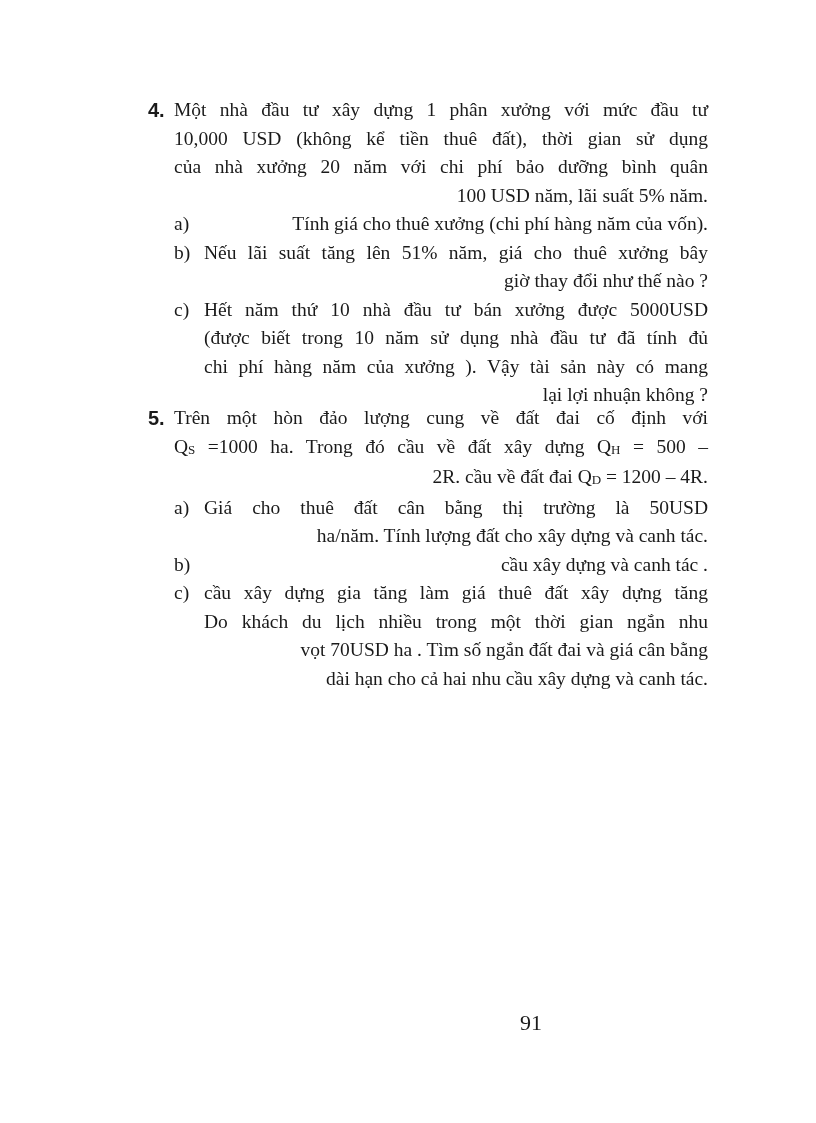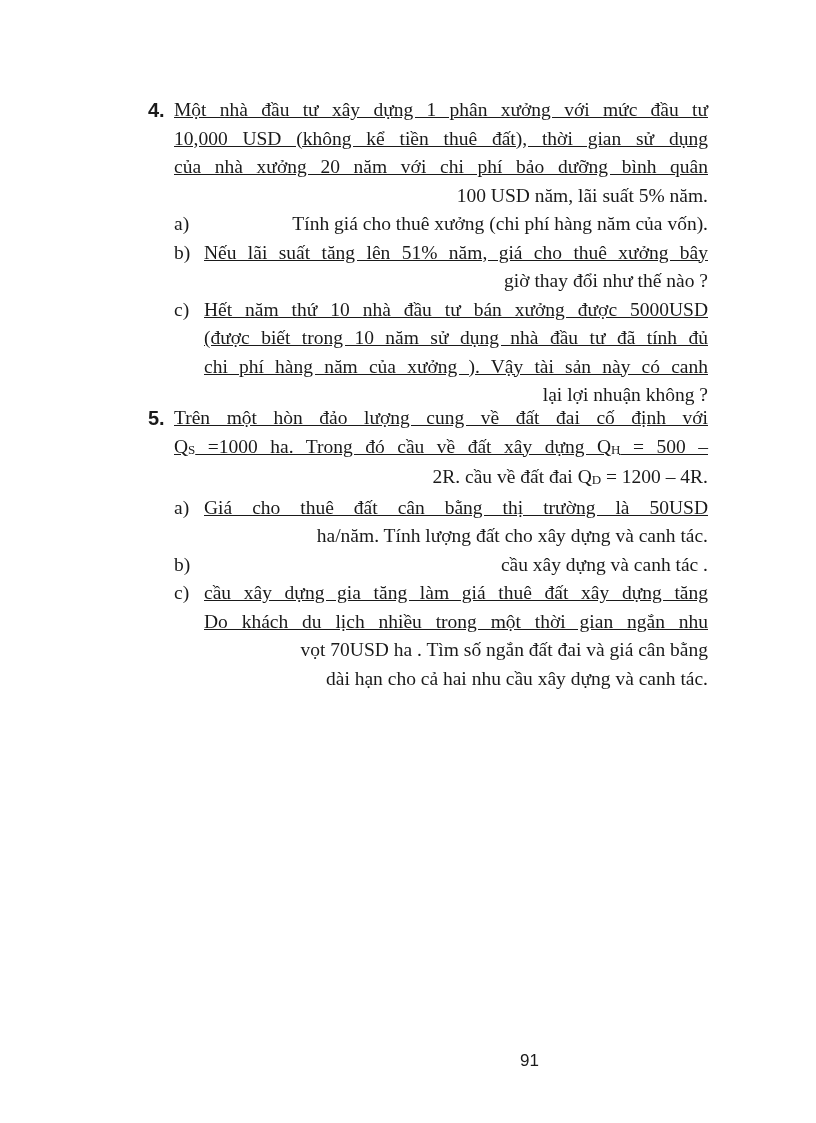--- a/index.html
+++ b/index.html
@@ -51,38 +51,37 @@
     }
     .sub-label {
       position: absolute;
       left: 26px;
       top: 0;
     }
     .justify-line {
       display: block;
       text-align: justify;
       text-align-last: justify;
-      text-decoration: underline;
     }
     .last-line {
       display: block;
       text-align: right;
     }
     .subscr {
       font-size: 13px;
       vertical-align: baseline;
       position: relative;
       top: 1px;
     }
     .page-number {
       position: absolute;
       left: 520px;
-      top: 1051px;
-      font-size: 17px;
-      font-family: Liberation Sans, sans-serif;
+      top: 1010px;
+      font-size: 22px;
+      font-family: Liberation Serif, serif;
     }
   </style>
 </head>
 <body>
 
 <div class="page">
 
   <div class="problem p4">
     <div class="prob-head">
       <span class="prob-num">4.</span>
@@ -100,21 +99,21 @@
     <div class="sub">
       <span class="sub-label">b)</span>
       <span class="justify-line">Nếu lãi suất tăng lên 51% năm, giá cho thuê xưởng bây</span>
       <span class="last-line">giờ thay đổi như thế nào ?</span>
     </div>
 
     <div class="sub">
       <span class="sub-label">c)</span>
       <span class="justify-line">Hết năm thứ 10 nhà đầu tư bán xưởng được 5000USD</span>
       <span class="justify-line">(được biết trong 10 năm sử dụng nhà đầu tư đã tính đủ</span>
-      <span class="justify-line">chi phí hàng năm của xưởng ). Vậy tài sản này có canh</span>
+      <span class="justify-line">chi phí hàng năm của xưởng ). Vậy tài sản này có mang</span>
       <span class="last-line">lại lợi nhuận không ?</span>
     </div>
   </div>
 
   <div class="problem p5">
     <div class="prob-head">
       <span class="prob-num">5.</span>
       <span class="justify-line">Trên một hòn đảo lượng cung về đất đai cố định với</span>
       <span class="justify-line"><span>Q</span><span class="subscr">S</span><span>  =1000 ha. Trong đó cầu về đất xây dựng Q</span><span class="subscr">H</span><span> = 500 –</span></span>
       <span class="last-line"><span>2R. cầu về đất đai Q</span><span class="subscr">D</span><span> = 1200 – 4R.</span></span>

